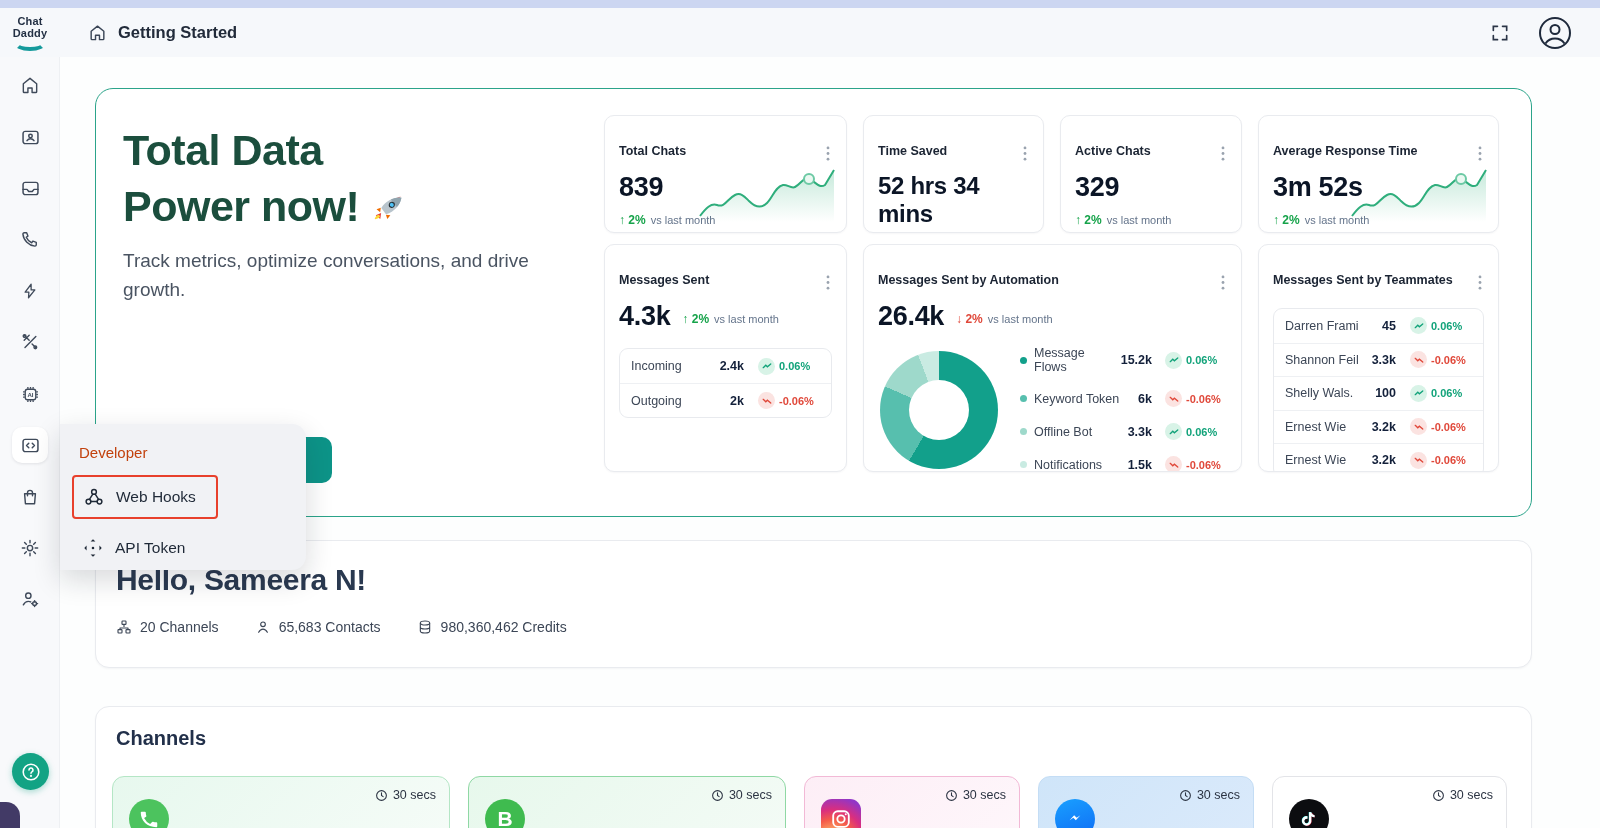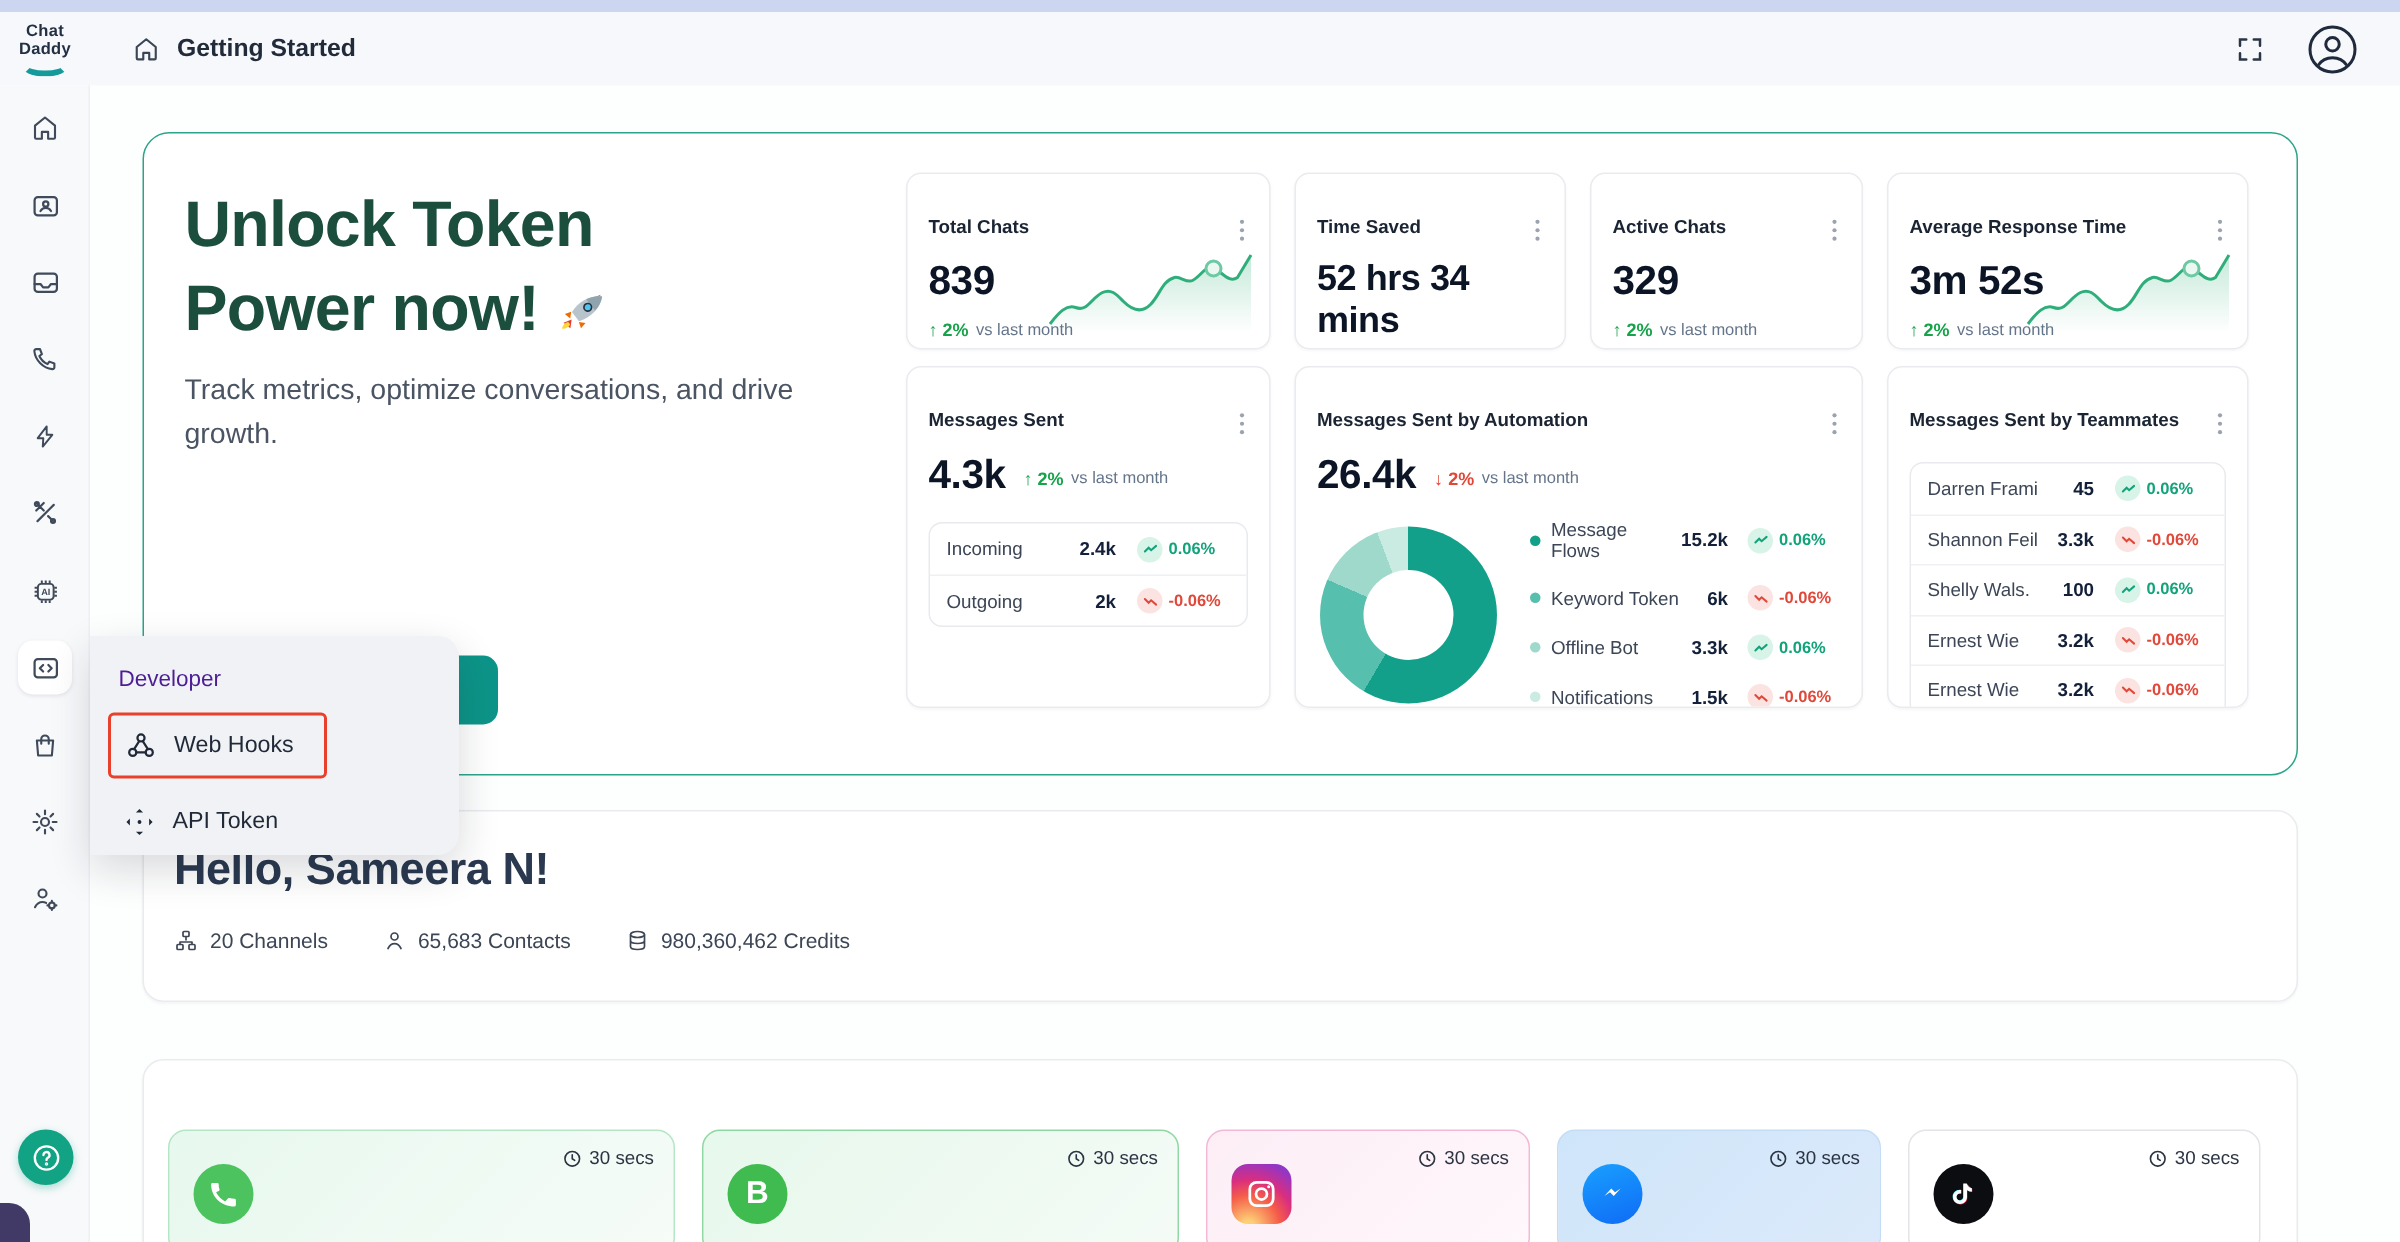--- a/index.html
+++ b/index.html
@@ -71,21 +71,21 @@
   .donut { width:118px; height:118px; border-radius:50%; position:relative; flex:none; margin-left:2px; }
   .donut::after { content:""; position:absolute; left:29px; top:29px; width:60px; height:60px; background:#fff; border-radius:50%; }
   .legend { flex:1; display:flex; flex-direction:column; gap:16px; }
   .legend-row { display:flex; align-items:center; }
   .legend-row .bullet { width:7px; height:7px; border-radius:50%; margin-right:7px; flex:none; }
   .legend-label { font-size:12.5px; color:#3c4656; flex:1; }
   .legend-val { font-size:12.5px; font-weight:700; color:#13203a; margin-right:13px; }
 
   
   .popup { position:absolute; left:60px; top:424px; width:246px; height:146px; background:#f1f2f5; border-radius:0 14px 14px 0; box-shadow:0 10px 28px rgba(16,24,40,.16); z-index:50; }
-  .popup-title { position:absolute; left:19px; top:20px; font-size:15px; color:#4c1d95; }
+  .popup-title { position:absolute; left:19px; top:20px; font-size:15px; color:#c2410c; }
   .popup-item { position:absolute; display:flex; align-items:center; gap:11px; font-size:15.5px; color:#1f2937; cursor:pointer; }
   .popup-item-webhooks { left:12px; top:51px; width:146px; height:44px; border:2.5px solid #e8402c; border-radius:4px; padding-left:9px; }
   .popup-item-apitoken { left:22px; top:109px; height:30px; }
 
   
   .hello-card { position:absolute; left:35px; top:483px; width:1437px; height:128px; background:#fff; border:1px solid #e9ebef; border-radius:14px; box-shadow:0 1px 2px rgba(16,24,40,.04); padding:22px 20px; }
   .hello-title { font-size:30px; font-weight:800; color:#2a3950; letter-spacing:-.3px; }
   .hello-stats { display:flex; align-items:center; gap:36px; margin-top:22px; }
   .hello-stat { display:flex; align-items:center; gap:8px; font-size:14px; color:#3c4656; }
 
@@ -232,21 +232,21 @@
         <circle cx="12" cy="16.3" r=".4" fill="#fff"></circle>
       </svg>
   </div>
   <div class="corner-widget"></div>
 </div>
 
 <div class="main">
 
   <div class="banner">
     <div class="banner-heading">
-      <div>Unlock Token</div>
+      <div>Total Data</div>
       <div class="row2">
           <span>Power now!</span>
         <svg width="40" height="40" viewBox="0 0 40 40" style="transform:rotate(8deg)">
           <path d="M8 30l5-3 0 6z" fill="#e53935"></path>
             <path d="M30 8l-3 5-6 0z" fill="#e53935"></path>
           <path d="M31 9C24 9 16 14 12.5 22L18 27.5C26 24 31 16 31 9z" fill="#b8c4cc"></path>
           <path d="M31 9c-3.5 0-7 1.2-10.2 3.3L27.7 19C29.8 15.9 31 12.5 31 9z" fill="#90a4ae"></path>
           <circle cx="22.5" cy="17.5" r="3.1" fill="#263238"></circle>
             <circle cx="22.5" cy="17.5" r="2" fill="#4fc3f7"></circle>
           <path d="M12 22l-4 2 4 2.5zM18 28l2 4 2.5-4z" fill="#ef6c00"></path>
@@ -560,20 +560,21 @@
         <svg width="16" height="16" viewBox="0 0 24 24" fill="none" stroke="#3c4656" stroke-width="1.7">
             <ellipse cx="12" cy="6" rx="7" ry="3"></ellipse>
             <path d="M5 6v6c0 1.7 3.1 3 7 3s7-1.3 7-3V6M5 12v6c0 1.7 3.1 3 7 3s7-1.3 7-3v-6"></path>
           </svg>
         <span>980,360,462 Credits</span>
       </div>
     </div>
   </div>
 
   <div class="channels-card">
+    <div class="channels-title">Channels</div>
     <div class="channel-row">
       <div class="channel-card ch-whatsapp">
         <span class="ch-time">
             <svg width="13" height="13" viewBox="0 0 24 24" fill="none" stroke="#2c3443" stroke-width="2" stroke-linecap="round">
               <circle cx="12" cy="12" r="9"></circle>
               <path d="M12 7v5l3 2"></path>
             </svg>
             <span>30 secs</span>
           </span>
         <span class="ch-icon wa">

